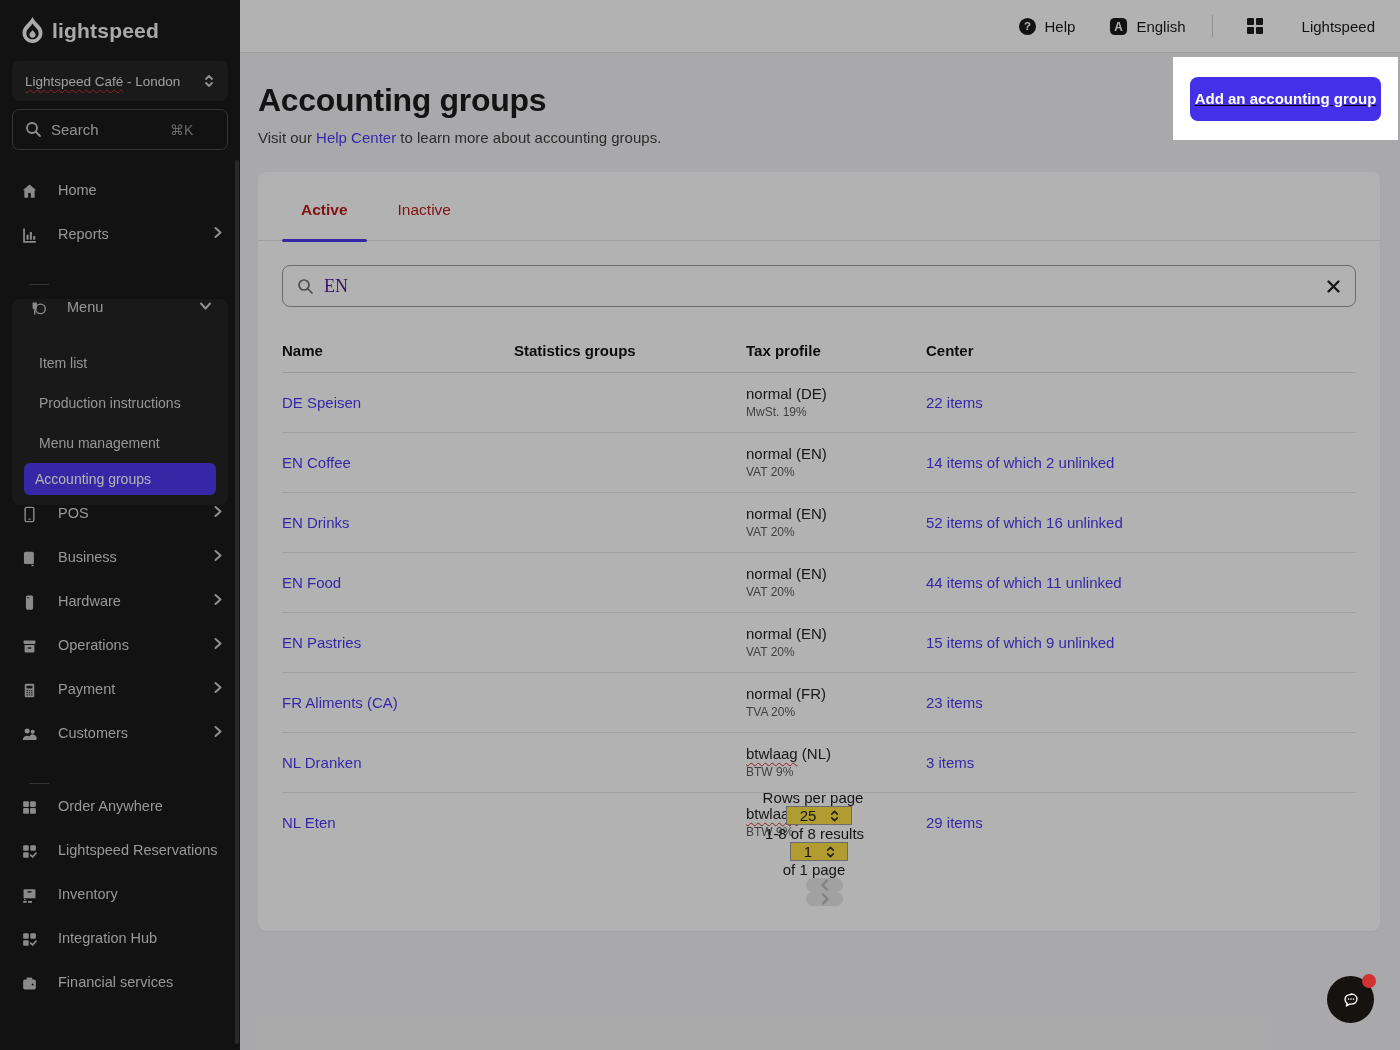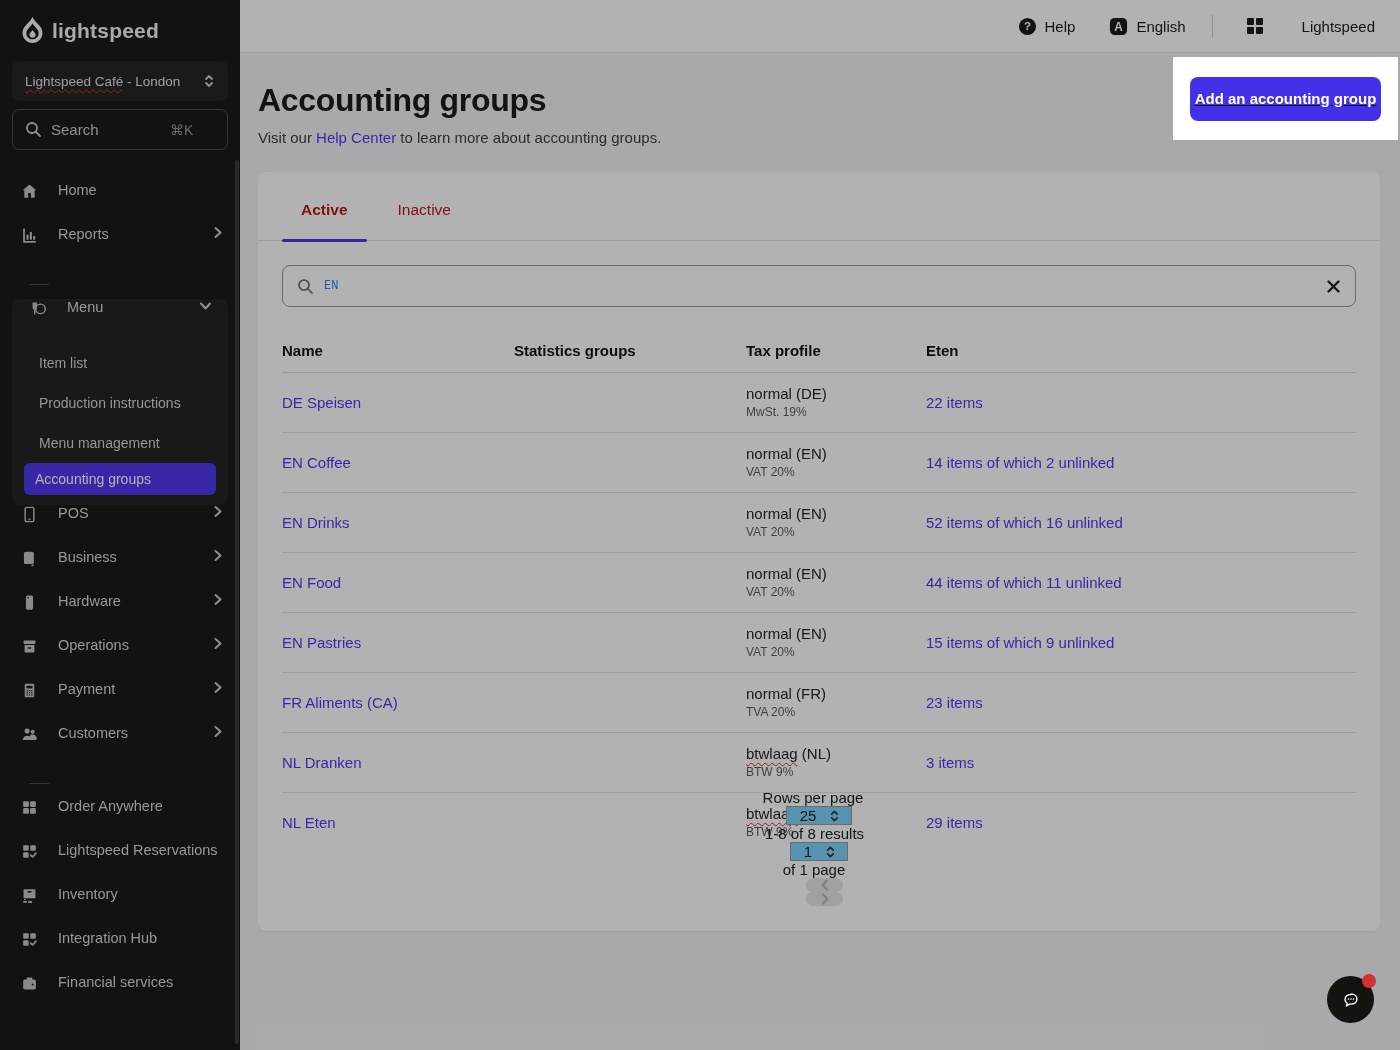--- a/index.html
+++ b/index.html
@@ -96,21 +96,21 @@
   .tab.active::after {
     content:""; position:absolute; left:0; right:0; bottom:-2px; height:3px;
     background:#4F39F0; border-radius:2px;
   }
   .table-search {
     margin:24px 24px 0; height:42px; border:1px solid #9B9B9B; border-radius:8px;
     display:flex; align-items:center; padding:0 14px; gap:10px;
   }
   .table-search .mag { width:17px; height:17px; color:#6E6E6E; flex:none; }
   .table-search input {
-    flex:1; border:none; outline:none; font-size:12px; color:#3b82f6; font-family:Liberation Mono, monospace;
+    flex:1; border:none; outline:none; font-size:18px; color:#4c1d95; font-family:Liberation Serif, serif;
   }
   .clear-x { width:15px; height:15px; color:#222; cursor:pointer; flex:none; }
 
   table.groups { width:calc(100% - 48px); margin:22px 24px 0; border-collapse:collapse; table-layout:fixed; }
   table.groups th {
     text-align:left; font-size:15px; font-weight:700; color:#141414;
     height:43px; vertical-align:middle; border-bottom:1px solid #DFDFDF; padding-right:12px;
   }
   table.groups td {
     height:60px; vertical-align:middle; border-bottom:1px solid #E6E6E6;
@@ -124,21 +124,21 @@
     text-decoration:underline wavy #D2302F; text-decoration-thickness:1px; text-underline-offset:3px;
   }
 
   .pagination {
     display:flex; align-items:center; justify-content:flex-end; gap:0;
     margin:12px 24px 0; height:42px; font-size:15px; color:#1E1E1E;flex-direction:column;
   }
   .pg-label { margin-right:12px; }
   .pg-select {
     border:1px solid #9B9B9B; border-radius:0; height:42px; display:flex; align-items:center;
-    padding:0 10px 0 13px; gap:12px; cursor:pointer; background:#7dd3fc;
+    padding:0 10px 0 13px; gap:12px; cursor:pointer; background:#fde047;
   }
   .pg-select .updown { color:#333; width:13px; }
   .pg-results { margin:0 34px 0 25px; }
   .pg-of { margin:0 30px 0 20px; }
   .pg-btn {
     width:37px; height:37px; border-radius:8px; background:#E7E7E7; border:none;
     display:flex; align-items:center; justify-content:center; margin-left:11px; cursor:default;
   }
   .pg-btn svg { width:14px; height:14px; color:#B9B9B9; }
 
@@ -441,21 +441,21 @@
           <col style="width:232px">
           <col style="width:232px">
           <col style="width:180px">
           <col>
         </colgroup>
       <thead>
         <tr>
           <th>Name</th>
           <th>Statistics groups</th>
           <th>Tax profile</th>
-          <th>Eten</th>
+          <th>Center</th>
         </tr>
       </thead>
       <tbody>
       <tr>
         <td><span class="cell-link">DE Speisen</span></td>
         <td></td>
         <td>
           <div class="tax-main"><span>normal</span><span>&nbsp;(DE)</span></div>
           <div class="tax-sub">MwSt. 19%</div>
         </td>

